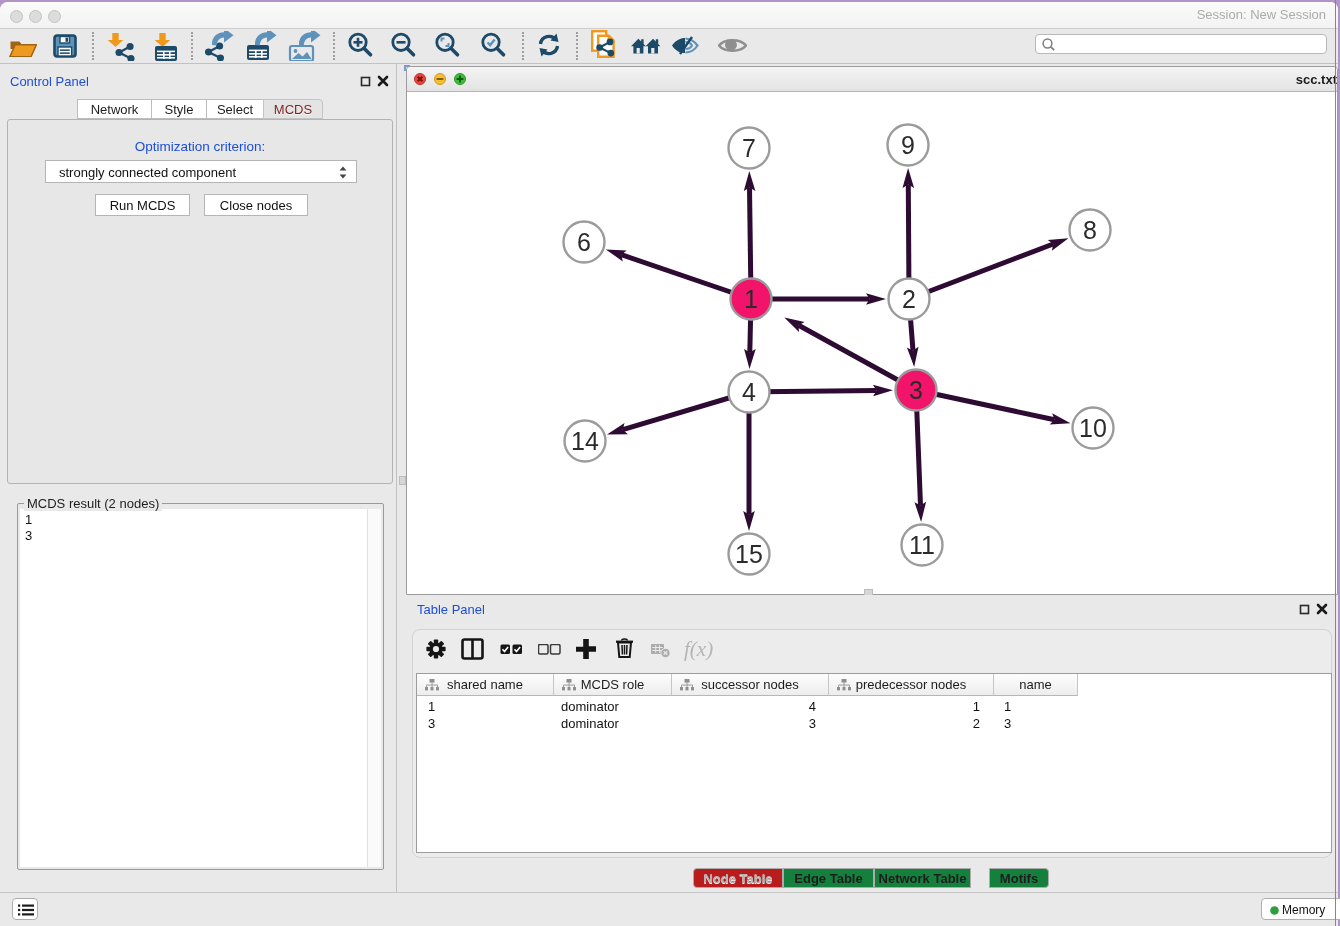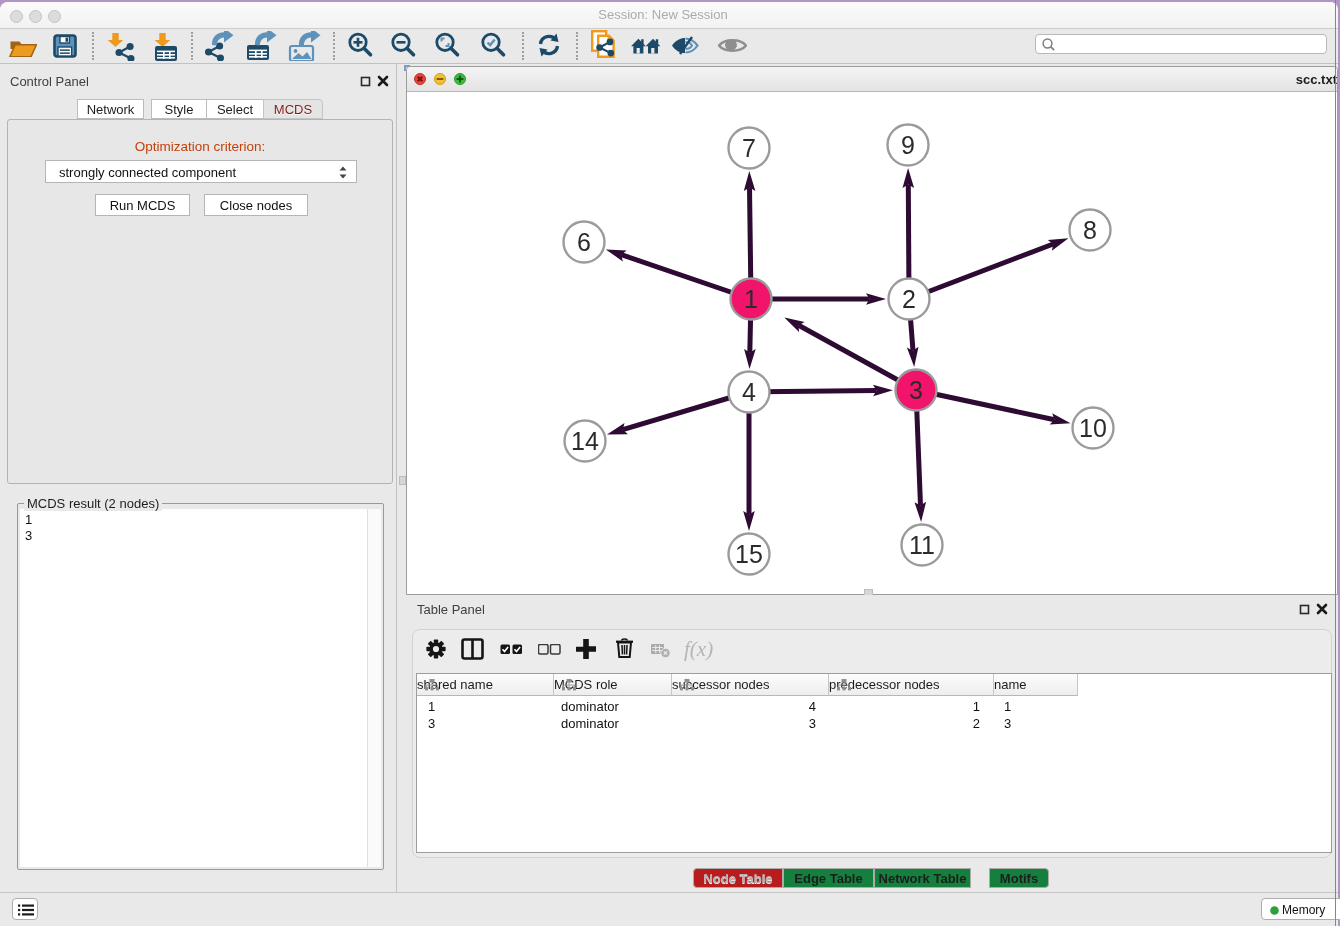--- a/index.html
+++ b/index.html
@@ -1,44 +1,44 @@
 <!DOCTYPE html>
 <html><head><meta charset="utf-8"><style>
 html,body{margin:0;padding:0}
 body{width:1340px;height:926px;background:#b195c6;font-family:"Liberation Sans",sans-serif;overflow:hidden;position:relative}
 .abs{position:absolute}
 #win{position:absolute;left:0;top:2px;right:2px;bottom:0;background:#e9e9e9;border-radius:8px 8px 0 0}
 #titlebar{position:absolute;left:0;top:0;right:0;height:26px;background:linear-gradient(#fbfbfb,#f2f2f2);border-bottom:1px solid #cdcdcd;border-radius:8px 8px 0 0}
 .tl{position:absolute;top:8px;width:11px;height:11px;border-radius:50%}
-#title{position:absolute;top:5px;left:0;right:12px;text-align:center;font-size:13px;color:#ababab}
+#title{position:absolute;top:5px;left:0;right:12px;text-align:right;font-size:13px;color:#ababab}
 #toolbar{position:absolute;left:0;top:27px;right:0;height:34px;background:#e9e9e9;border-bottom:1px solid #c2c2c2}
 .sep{position:absolute;top:3px;height:28px;width:0;border-left:2px dotted #9f9f9f}
 .ticon{position:absolute;top:0}
 #search{position:absolute;left:1035px;top:5px;width:290px;height:18px;background:#fff;border:1px solid #b9b9b9;border-radius:4px}
 
 #cp{position:absolute;left:1px;top:62px;width:395px;bottom:33px;background:#e9e9e9;border-right:1px solid #c0c0c0}
-.ptitle{font-size:13px;color:#404040}
+.ptitle{font-size:13px;color:#1d4ed8}
 .tab{position:absolute;top:0;height:20px;background:#fff;border:1px solid #bcbcbc;box-sizing:border-box;text-align:center;font-size:13px;color:#1d1d1d;line-height:20px}
 .tabsel{background:#e4e4e4;color:#7f1d1d;text-shadow:0 1px 0 #fafafa;border-color:#c4c4c4}
 #cppanel{position:absolute;left:6px;top:55px;width:384px;height:363px;background:#e7e7e7;border:1px solid #b3b3b3;border-radius:3px}
 .btn{position:absolute;background:#fff;border:1px solid #b5b5b5;border-radius:0;font-size:13px;color:#111;text-align:center;box-sizing:border-box}
 #mcdsbox{position:absolute;left:16px;top:432px;width:367px;height:374px}
 #mcdsborder{position:absolute;left:0;top:7px;right:0;bottom:0;border:1px solid #9a9a9a;border-radius:2px}
 #mcdslabel{position:absolute;left:7px;top:0;background:#e9e9e9;padding:0 3px;font-size:13px;color:#1d1d1d;z-index:3}
 #mcdstext{position:absolute;left:3px;top:13px;right:3px;bottom:3px;background:#fff;font-size:13px;color:#111;line-height:16px;padding:3px 0 0 5px}
 #mcdsscroll{position:absolute;right:3px;top:13px;width:13px;bottom:3px;background:#fafafa;border-left:1px solid #e0e0e0}
 
 #net{position:absolute;left:406px;top:64px;width:932px;height:529px;background:#fff;border:1px solid #9c9c9c;box-sizing:border-box;border-radius:4px 4px 0 0}
 #nettitle{position:absolute;left:0;top:0;right:0;height:24px;background:linear-gradient(#f4f4f4,#e3e3e3);border-bottom:1px solid #b5b5b5;border-radius:4px 4px 0 0}
 #nettitle .t{position:absolute;left:0;right:0;top:5px;text-align:right;font-size:13px;font-weight:bold;color:#1c1c1c}
 .mtl{position:absolute;top:6px;width:12px;height:12px;border-radius:50%;box-sizing:border-box}
 
 #tp{position:absolute;left:397px;top:593px;right:0;bottom:33px;background:#e9e9e9}
 #tbl{position:absolute;left:19px;top:78px;width:914px;height:178px;background:#fff;border:1px solid #9c9c9c}
-.hcell{position:absolute;top:0;height:22px;background:linear-gradient(#fdfdfd,#ededed);border-right:1px solid #c6c6c6;border-bottom:1px solid #b7b7b7;box-sizing:border-box;font-size:13px;color:#1c1c1c;line-height:22px}
+.hcell{position:absolute;top:0;height:22px;background:linear-gradient(#fdfdfd,#ededed);border-right:1px solid #c6c6c6;border-bottom:1px solid #b7b7b7;box-sizing:border-box;font-size:13px;color:#1c1c1c;text-align:center;line-height:22px}
 .cell{position:absolute;font-size:13px;color:#111;line-height:17px}
 .btab{position:absolute;top:0;height:20px;box-sizing:border-box;background:#15803d;border:1px solid #ababab;font-size:13px;font-weight:bold;color:#1d1d1d;text-align:center;line-height:19px}
 
 #status{position:absolute;left:0;right:0;bottom:0;height:33px;background:#e9e9e9;border-top:1px solid #c6c6c6}
 .sbtn{position:absolute;background:#fff;border:1px solid #aeaeae;border-radius:4px;box-sizing:border-box}
 </style></head><body>
 <div id="win">
 
   <div id="titlebar">
     <div class="tl" style="left:10px;background:#dcdcdc;border:1px solid #c3c3c3"></div>
@@ -171,26 +171,26 @@
     </div>
 
   <div id="cp">
       <div class="ptitle" style="position:absolute;left:9px;top:10px">Control Panel</div>
 <svg style="position:absolute;left:359px;top:12px" width="11" height="11" viewBox="0 0 11 11">
         <rect x="1.5" y="1.5" width="8" height="8" fill="none" stroke="#2a2a2a" stroke-width="1.6"></rect>
       </svg>
 <svg style="position:absolute;left:376px;top:11px" width="12" height="12" viewBox="0 0 12 12">
         <path d="M2 2 L10 10 M10 2 L2 10" stroke="#1a1a1a" stroke-width="2.6" stroke-linecap="round"></path>
       </svg>
-<div class="tab" style="top:35px;left:76px;width:67px">Network</div>
+<div class="tab" style="top:35px;left:76px;width:75px">Network</div>
 <div class="tab" style="top:35px;left:150px;width:56px">Style</div>
 <div class="tab" style="top:35px;left:205px;width:58px">Select</div>
 <div class="tab tabsel" style="top:35px;left:262px;width:60px;border-radius:0 4px 0 0">MCDS</div>
 <div id="cppanel">
-<div style="position:absolute;left:0;right:0;top:19px;text-align:center;font-size:13.5px;color:#c2410c">Optimization criterion:</div>
+<div style="position:absolute;left:0;right:0;top:19px;text-align:center;font-size:13.5px;color:#1d4ed8">Optimization criterion:</div>
 <div class="btn" style="left:37px;top:40px;width:312px;height:23px;text-align:left;line-height:23px;padding-left:13px">strongly connected component<svg style="position:absolute;right:8px;top:4px" width="10" height="15" viewBox="0 0 10 15">
             <path d="M1.5 5.5 L5 1.5 L8.5 5.5 Z" fill="#444"></path>
             <path d="M1.5 9.5 L5 13.5 L8.5 9.5 Z" fill="#444"></path>
           </svg></div>
 <div class="btn" style="left:87px;top:74px;width:95px;height:22px;line-height:21px">Run MCDS</div>
 <div class="btn" style="left:196px;top:74px;width:104px;height:22px;line-height:21px">Close nodes</div>
 </div>
 <div id="mcdsbox">
         <div id="mcdsborder"></div>
         <div id="mcdslabel">MCDS result (2 nodes)</div>

